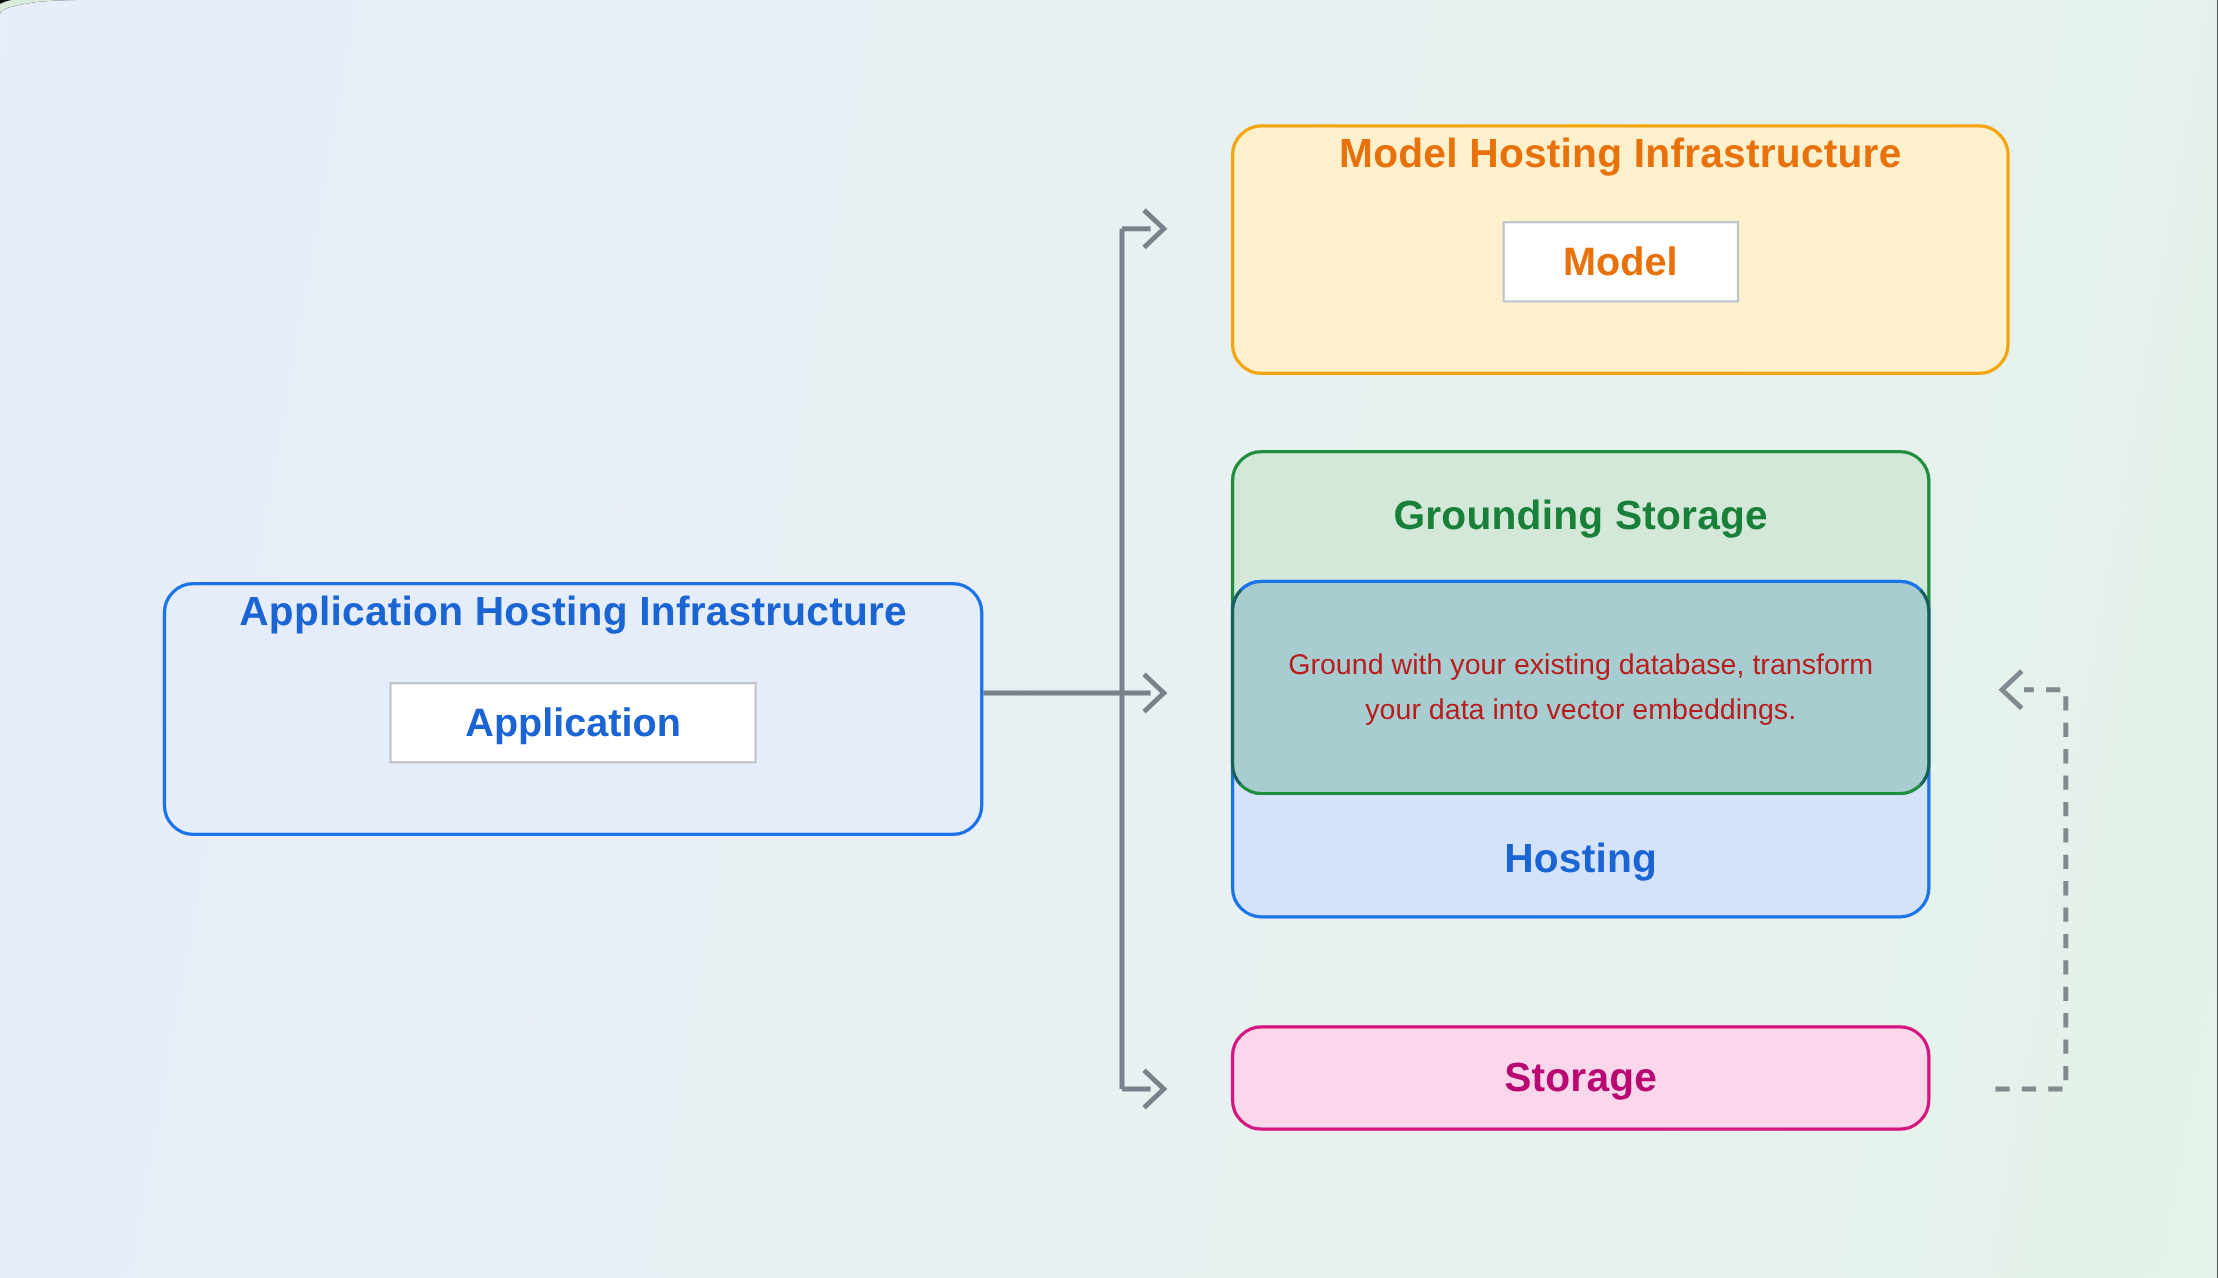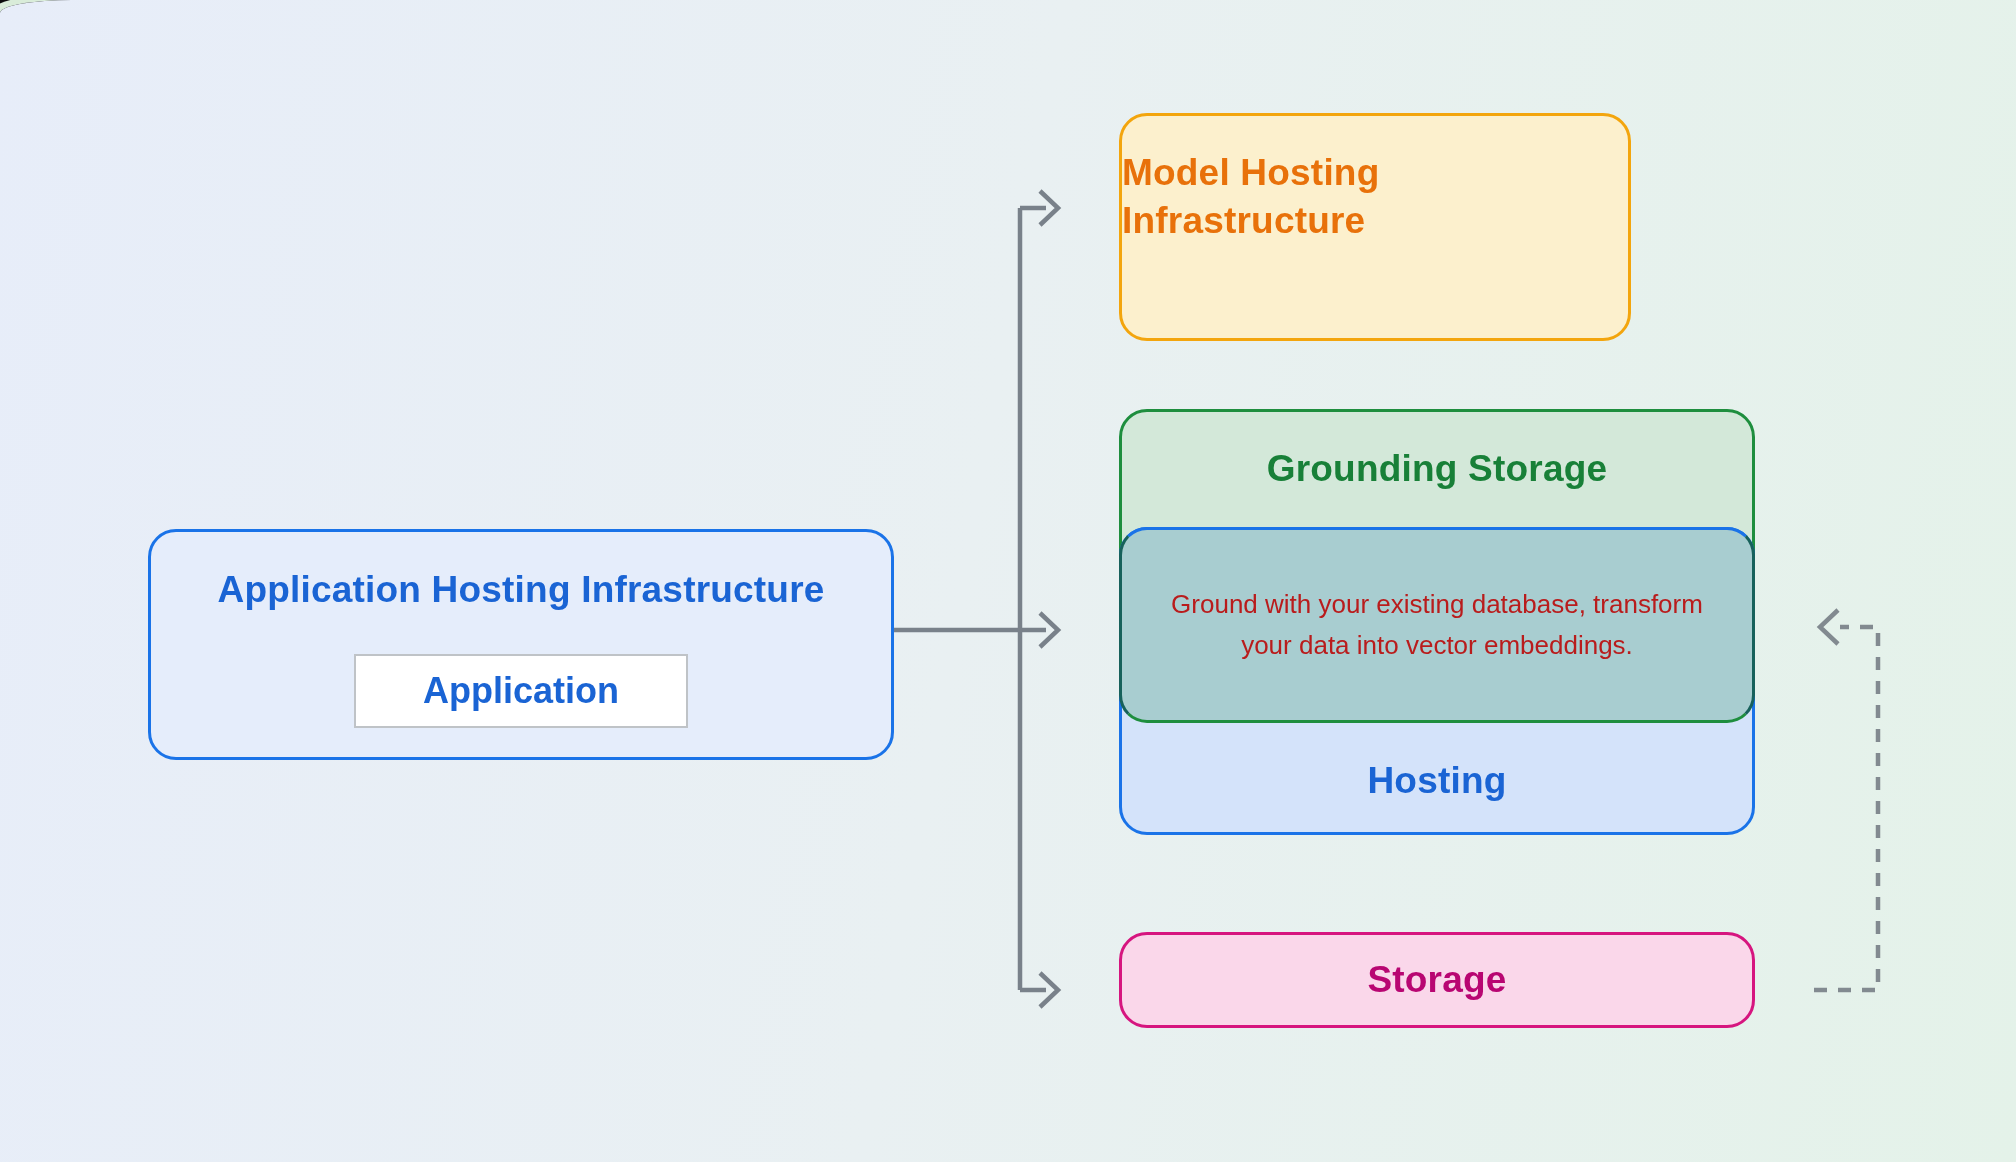--- a/index.html
+++ b/index.html
@@ -51,31 +51,29 @@
     justify-content: center;
     font-weight: 700;
     font-size: 36px;
   }
 
   
   .app-box {
     left: 148px; top: 529px; width: 746px; height: 231px;
     background: #e5edfb;
     border-color: #1a73e8;
-    padding-top: 34px;
   }
   .app-box .box-title { color: #1a64d4; }
   .app-box .chip { width: 334px; height: 74px; margin-top: 40px; color: #1a64d4; }
 
   
   .model-box {
-    left: 1119px; top: 113px; width: 512px; height: 228px;
+    left: 1119px; top: 113px; width: 708px; height: 228px;
     background: #fcf0cd;
     border-color: #f3a50d;
-    padding-top: 33px;
   }
   .model-box .box-title { color: #e8710a; }
   .model-box .chip { width: 215px; height: 74px; margin-top: 37px; color: #e8710a; }
 
   
   .green-box {
     left: 1119px; top: 409px; width: 636px; height: 314px;
     background: #d3e8d9;
     border-color: #1e8e3e;
     padding-top: 33px;
@@ -141,20 +139,23 @@
 
   <section class="box app-box">
     <h2 class="box-title">Application Hosting Infrastructure</h2>
     <div class="chip">
       <span>Application</span>
     </div>
   </section>
 
   <section class="box model-box">
     <h2 class="box-title">Model Hosting Infrastructure</h2>
+    <div class="chip">
+      <span>Model</span>
+    </div>
   </section>
 
   <section class="box green-box">
     <h2 class="box-title">Grounding Storage</h2>
   </section>
 
   <section class="box blue-box">
     <h2 class="box-title">Hosting</h2>
   </section>
 

